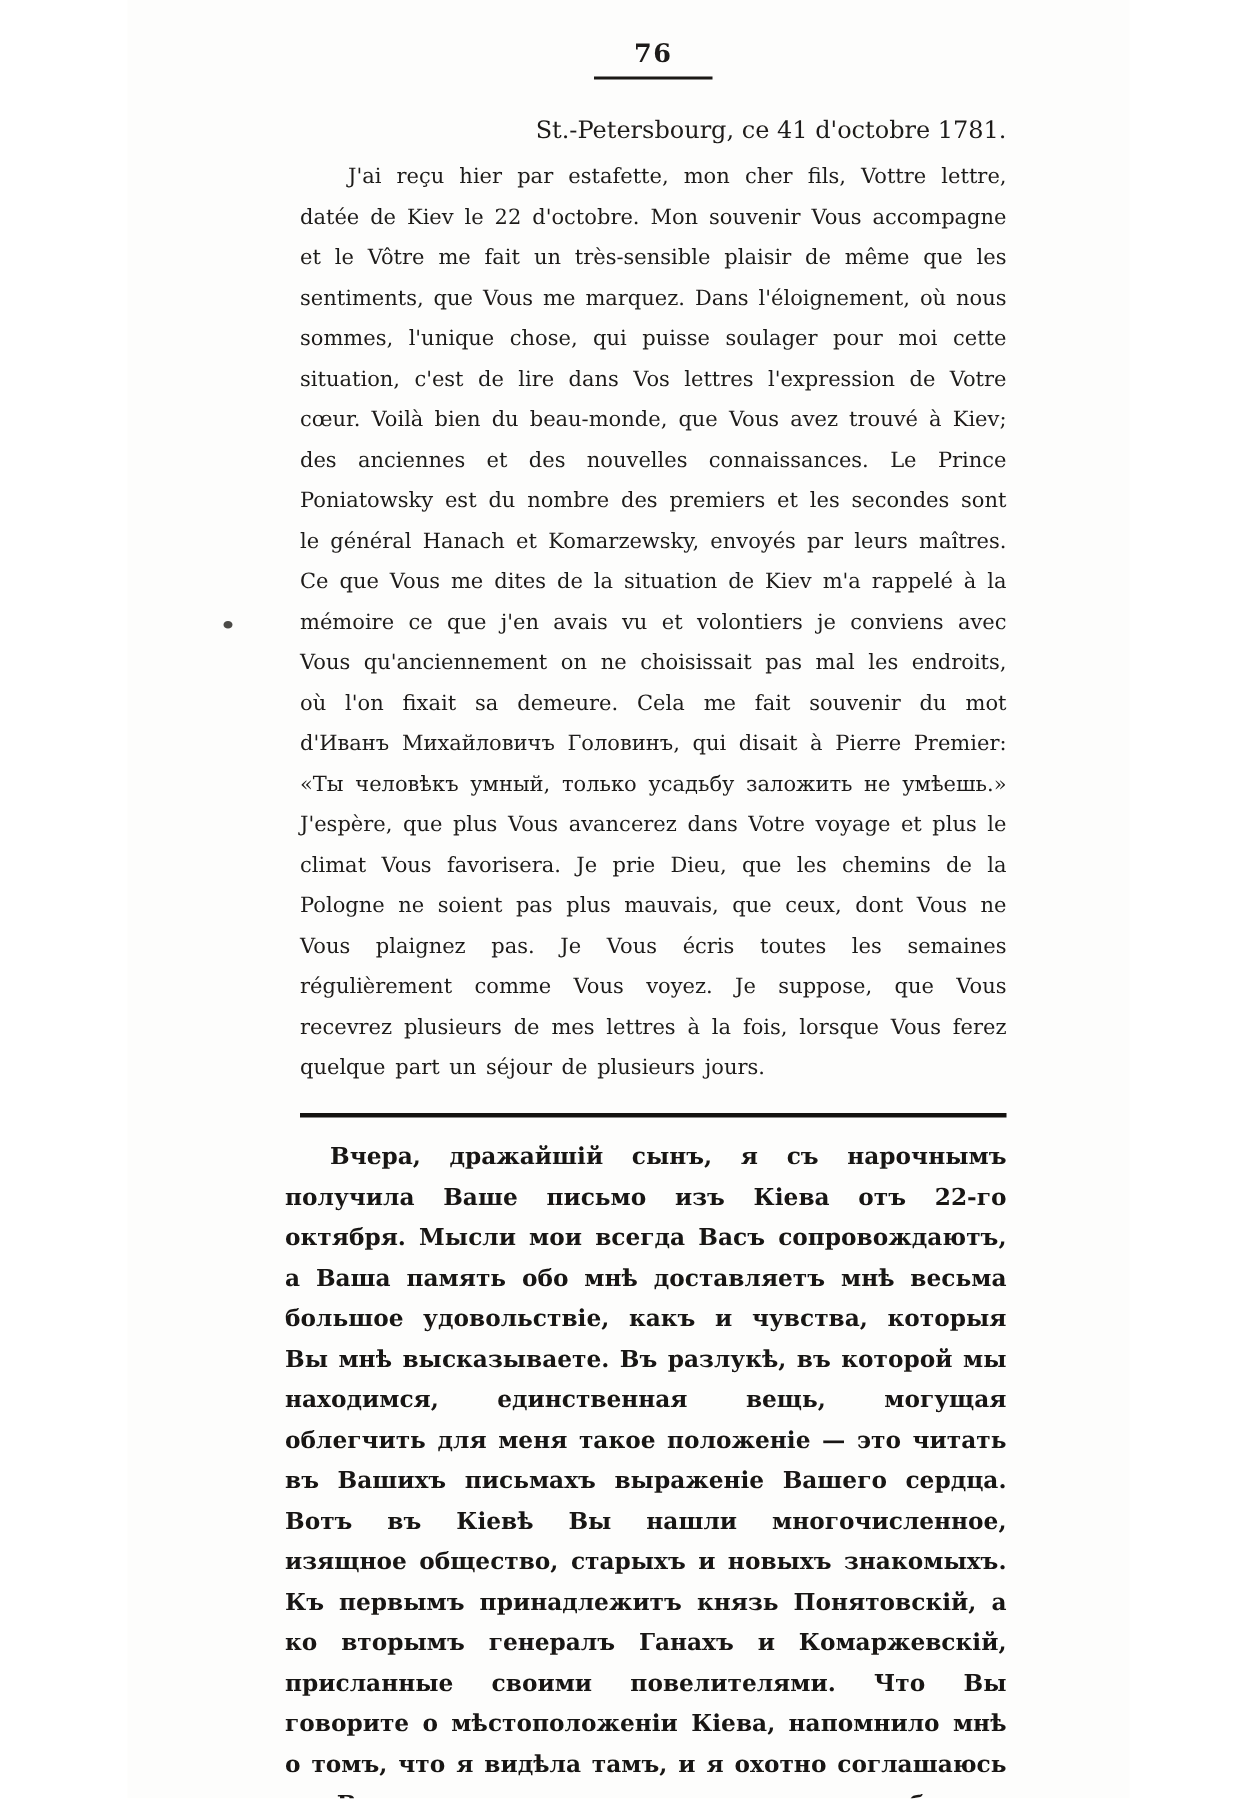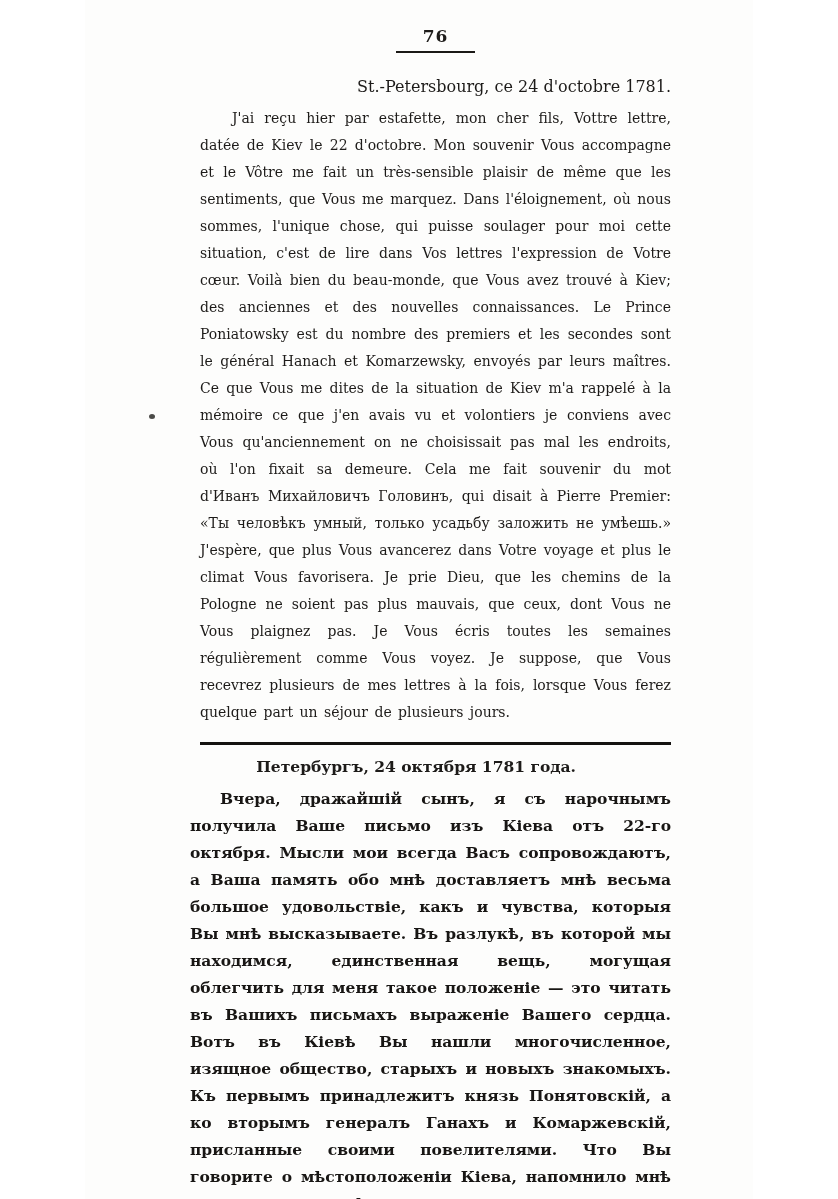--- a/index.html
+++ b/index.html
@@ -84,24 +84,23 @@
 
 <div class="page">
 
   <div class="ink-speck"></div>
 
   <header class="page-header">
     <div class="page-number">76</div>
   </header>
 
   <section class="letter french-section">
-    <p class="dateline">St.-Petersbourg, ce 24 d'octobre 1781.</p>
+    <p class="dateline">St.-Petersbourg, ce 41 d'octobre 1781.</p>
     <p class="letter-body">J'ai reçu hier par estafette, mon cher fils, Vottre lettre, datée de Kiev le 22 d'octobre. Mon souvenir Vous accompagne et le Vôtre me fait un très-sensible plaisir de même que les sentiments, que Vous me marquez. Dans l'éloignement, où nous sommes, l'unique chose, qui puisse soulager pour moi cette situation, c'est de lire dans Vos lettres l'expression de Votre cœur. Voilà bien du beau-monde, que Vous avez trouvé à Kiev; des anciennes et des nouvelles connaissances. Le Prince Poniatowsky est du nombre des premiers et les secondes sont le général Hanach et Komarzewsky, envoyés par leurs maîtres. Ce que Vous me dites de la situation de Kiev m'a rappelé à la mémoire ce que j'en avais vu et volontiers je conviens avec Vous qu'anciennement on ne choisissait pas mal les endroits, où l'on fixait sa demeure. Cela me fait souvenir du mot d'Иванъ Михайловичъ Головинъ, qui disait à Pierre Premier: «Ты человѣкъ умный, только усадьбу заложить не умѣешь.» J'espère, que plus Vous avancerez dans Votre voyage et plus le climat Vous favorisera. Je prie Dieu, que les chemins de la Pologne ne soient pas plus mauvais, que ceux, dont Vous ne Vous plaignez pas. Je Vous écris toutes les semaines régulièrement comme Vous voyez. Je suppose, que Vous recevrez plusieurs de mes lettres à la fois, lorsque Vous ferez quelque part un séjour de plusieurs jours.</p>
   </section>
 
   <hr class="section-divider">
 
   <section class="letter russian-section">
-    <p class="dateline">Петербургъ, 24 октября 1781 года.</p>
     <p class="letter-body">Вчера, дражайшій сынъ, я съ нарочнымъ получила Ваше письмо изъ Кіева отъ 22-го октября. Мысли мои всегда Васъ сопровождаютъ, а Ваша память обо мнѣ доставляетъ мнѣ весьма большое удовольствіе, какъ и чувства, которыя Вы мнѣ высказываете. Въ разлукѣ, въ которой мы находимся, единственная вещь, могущая облегчить для меня такое положеніе — это читать въ Вашихъ письмахъ выраженіе Вашего сердца. Вотъ въ Кіевѣ Вы нашли многочисленное, изящное общество, старыхъ и новыхъ знакомыхъ. Къ первымъ принадлежитъ князь Понятовскій, а ко вторымъ генералъ Ганахъ и Комаржевскій, присланные своими повелителями. Что Вы говорите о мѣстоположеніи Кіева, напомнило мнѣ о томъ, что я видѣла тамъ, и я охотно соглашаюсь съ Вами, что въ древности не дурно выбирали мѣста для своего жилища. Это напоминаетъ мнѣ слова Ивана Михайловича Головина, сказавшаго Петру: «Ты человѣкъ умный, только усадьбу заложить не умѣешь». Надѣюсь, что чѣмъ дальше Вы подвинетесь впередъ въ пути, тѣмъ болѣе климатъ будетъ Вамъ благопріятствовать: молю Бога, чтобы дороги въ Польшѣ не были хуже тѣхъ, на которыя Вы не жалуетесь. Какъ видите, я пишу Вамъ правильно каждую недѣлю. Вы получите, я думаю, нѣсколько моихъ писемъ вдругъ, когда остановитесь гдѣ нибудь на нѣсколько дней. Ваши письма точно</p>
   </section>
 
 </div>
 
 </body></html>

